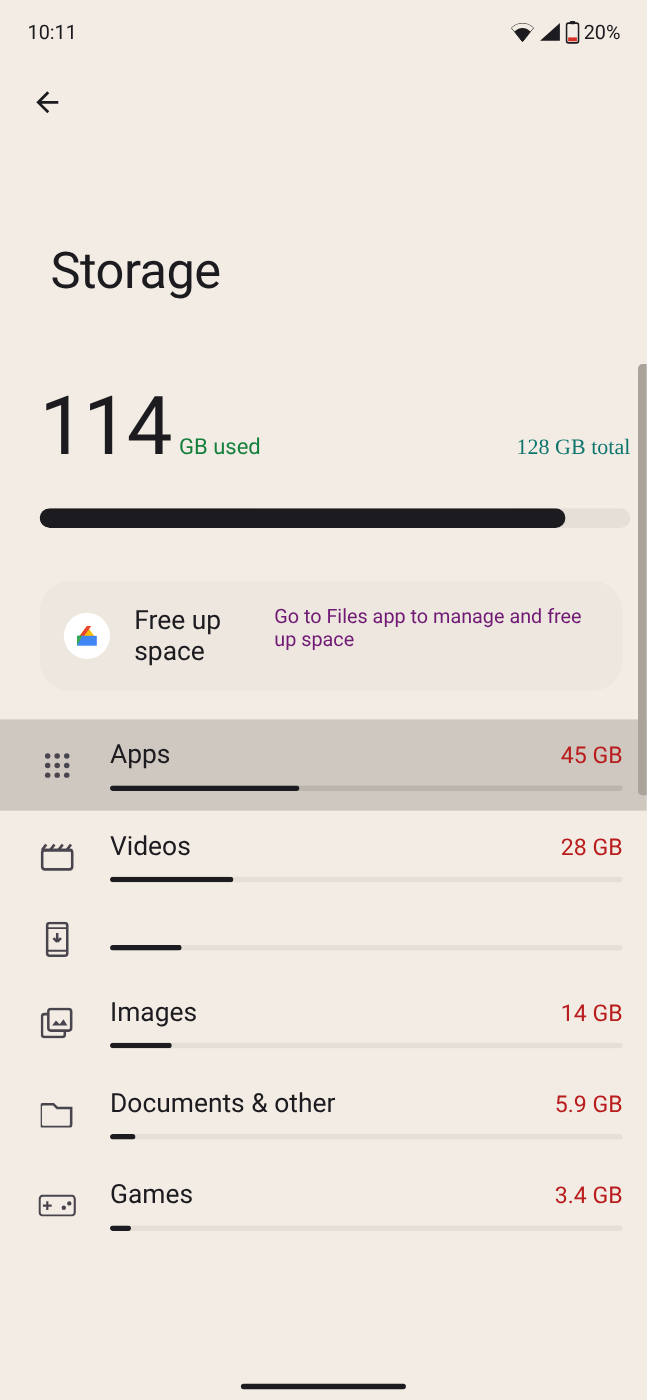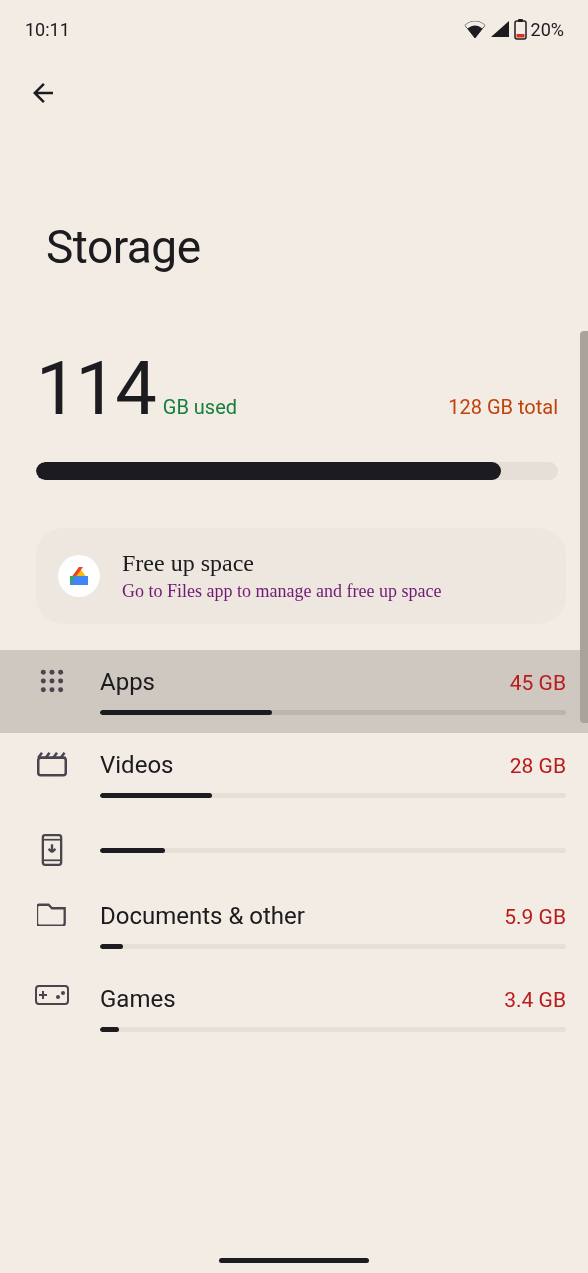--- a/index.html
+++ b/index.html
@@ -37,21 +37,21 @@
     
     .page-title {
       padding: 98px 36px 20px 46px;
       font-size: 46px;
       font-weight: 400;
       letter-spacing: -0.5px;
     }
 
     
     .usage {
-      padding: 58px 30px 10px 36px;
+      padding: 58px 15px 10px 36px;
     }
     .usage-row {
       display: flex;
       align-items: baseline;
       justify-content: space-between;
     }
     .usage-left {
       display: flex;
       align-items: baseline;
       gap: 8px;
@@ -61,21 +61,22 @@
       font-weight: 400;
       line-height: 1;
       letter-spacing: -2px;
     }
     .usage-unit {
       font-size: 20px;
       color: #15803d;
     }
     .usage-total {
       font-size: 20px;
-      color: #c2410c;
+      color: #0f766e;
+      font-family: Liberation Serif, serif;
     }
     .total-bar {
       margin-top: 36px;
       height: 18px;
       width: 100%;
       background: #e5dfd7;
       border-radius: 9px;
       overflow: hidden;
     }
     .total-bar-fill {
@@ -99,40 +100,38 @@
       height: 42px;
       background: #fff;
       border-radius: 50%;
       display: flex;
       align-items: center;
       justify-content: center;
       flex-shrink: 0;
     }
     .card-text {
       display: flex;
-      flex-direction: column;
       gap: 4px;
-      font-family: Liberation Serif, serif;
     }
     .card-title {
       font-size: 24px;
       font-weight: 400;
     }
     .card-subtitle {
       font-size: 18px;
       color: #701a75;
     }
 
     
     .categories {
       padding-top: 2px;
     }
     .category {
       display: flex;
-      align-items: flex-start;
+      align-items: center;
       padding: 18px 22px 18px 32px;
       gap: 28px;
     }
     .category.selected {
       background: #cec8c0;
     }
     .cat-icon {
       width: 40px;
       display: flex;
       justify-content: center;
@@ -307,20 +306,38 @@
       </svg>
       </div>
       <div class="cat-body">
         <div class="cat-bar cat-bar-bg-light">
           <div class="cat-bar-fill" style="width: 14%;"></div>
         </div>
       </div>
     </div>
     <div class="category">
       <div class="cat-icon">
+        <svg width="30" height="28" viewBox="0 0 26 24">
+        <rect x="1" y="5" width="18" height="18" rx="2" fill="none" stroke="#49454e" stroke-width="2"></rect>
+        <rect x="6" y="1" width="18" height="17" rx="2" fill="#f2ece4" stroke="#49454e" stroke-width="2"></rect>
+        <path d="M9 14 L12 10 L15 13 L18 9 L21 14 Z" fill="#49454e"></path>
+      </svg>
+      </div>
+      <div class="cat-body">
+        <div class="cat-head">
+          <span class="cat-name">Images</span>
+          <span class="cat-size">14 GB</span>
+        </div>
+        <div class="cat-bar cat-bar-bg-light">
+          <div class="cat-bar-fill" style="width: 12%;"></div>
+        </div>
+      </div>
+    </div>
+    <div class="category">
+      <div class="cat-icon">
         <svg width="30" height="24" viewBox="0 0 26 20">
         <path d="M2 2 h8 l3 3 h11 v13 a2 2 0 0 1 -2 2 h-20 a2 2 0 0 1 -2 -2 v-14 a2 2 0 0 1 2 -2 z" fill="none" stroke="#49454e" stroke-width="2"></path>
       </svg>
       </div>
       <div class="cat-body">
         <div class="cat-head">
           <span class="cat-name">Documents &amp; other</span>
           <span class="cat-size">5.9 GB</span>
         </div>
         <div class="cat-bar cat-bar-bg-light">

